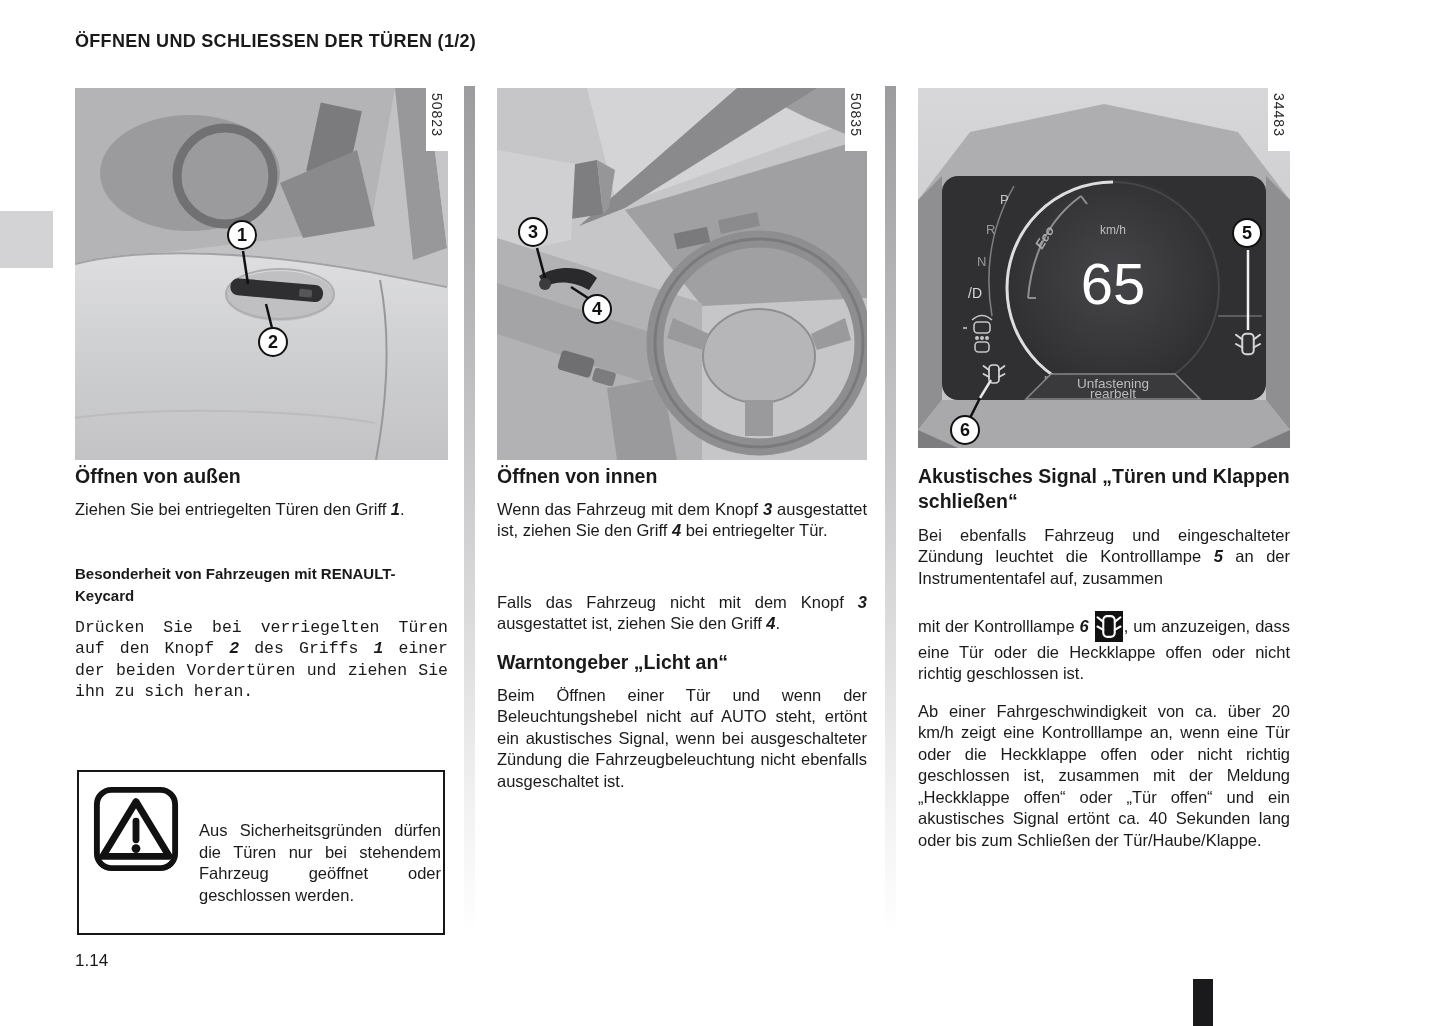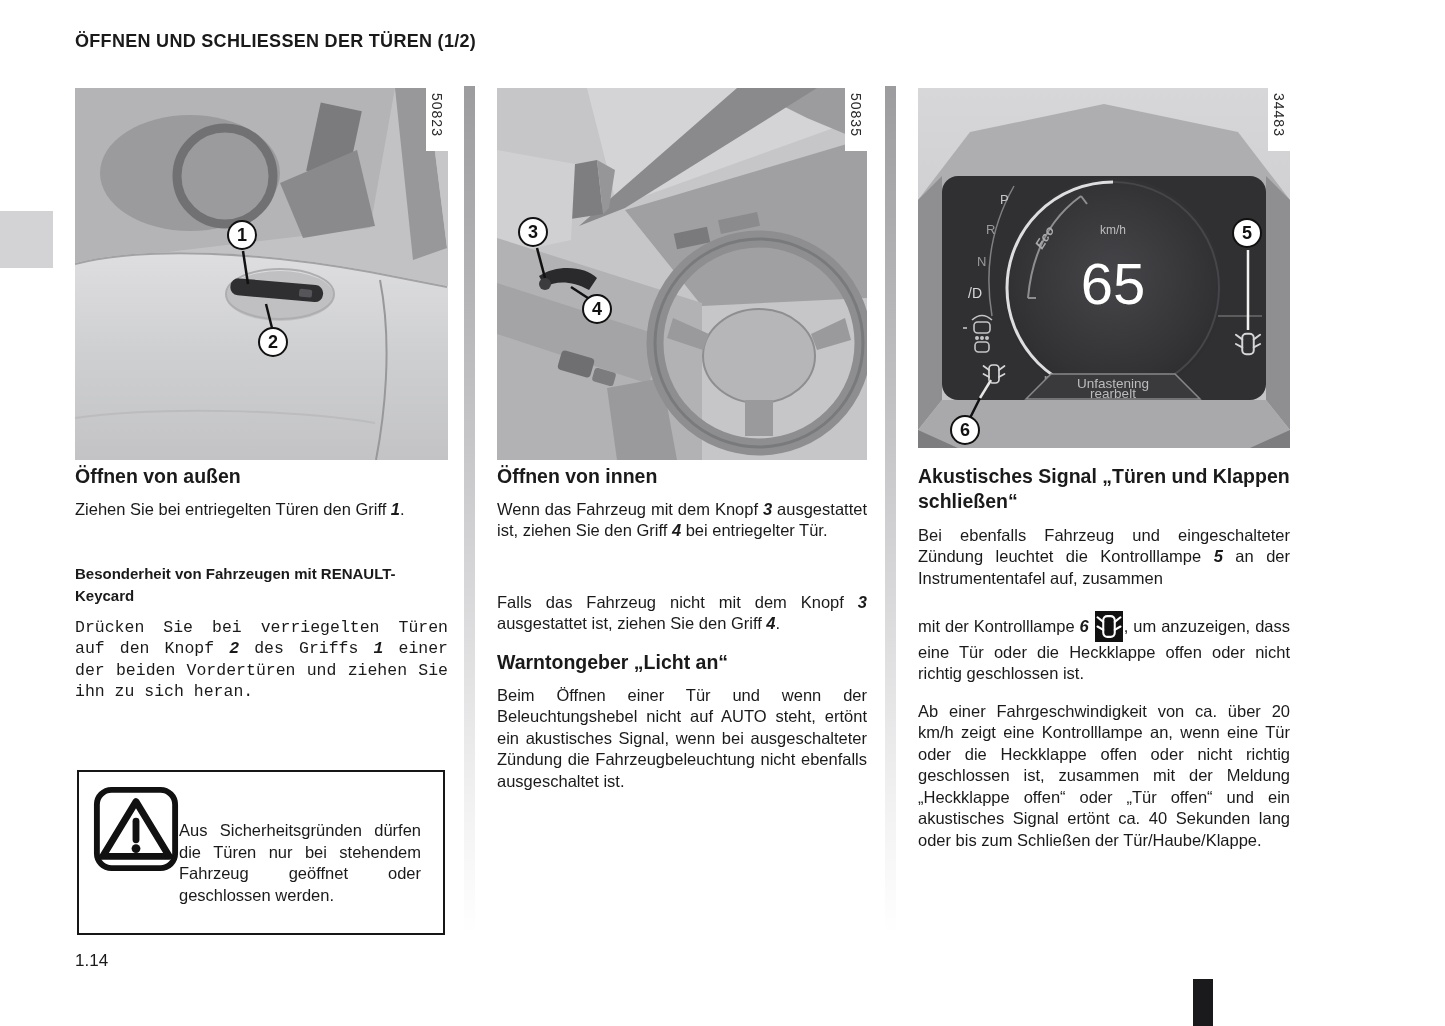--- a/index.html
+++ b/index.html
@@ -33,21 +33,21 @@
   .col-heading { font-size:19.5px; font-weight:bold; line-height:25px; }
   .body-text { font-size:16.5px; line-height:21.5px; text-align:justify; }
   .sub-heading { font-size:15px; font-weight:bold; line-height:21.5px; }
   .seg-ref { font-weight:bold; font-style:italic; }
 
   .warning-box {
     left:77px; top:770px; width:364px; height:161px;
     border:2.5px solid #161616; background:#ffffff;
   }
   .warning-icon { position:absolute; left:13px; top:13px; }
-  .warning-text { position:absolute; left:100px; top:14px; width:242px;margin-top:34px; }
+  .warning-text { position:absolute; left:120px; top:14px; width:242px;margin-top:34px; }
 
   .inline-icon {
     display:inline-block; width:28px; height:31px; vertical-align:-10px;
     margin:0 1px; position:relative;
   }
   .footer-page { left:75px; top:951px; font-size:17px; }
   .corner-mark { left:1193px; top:979px; width:20px; height:47px; background:#1a1a1c; }
 </style>
 </head>
 <body>

